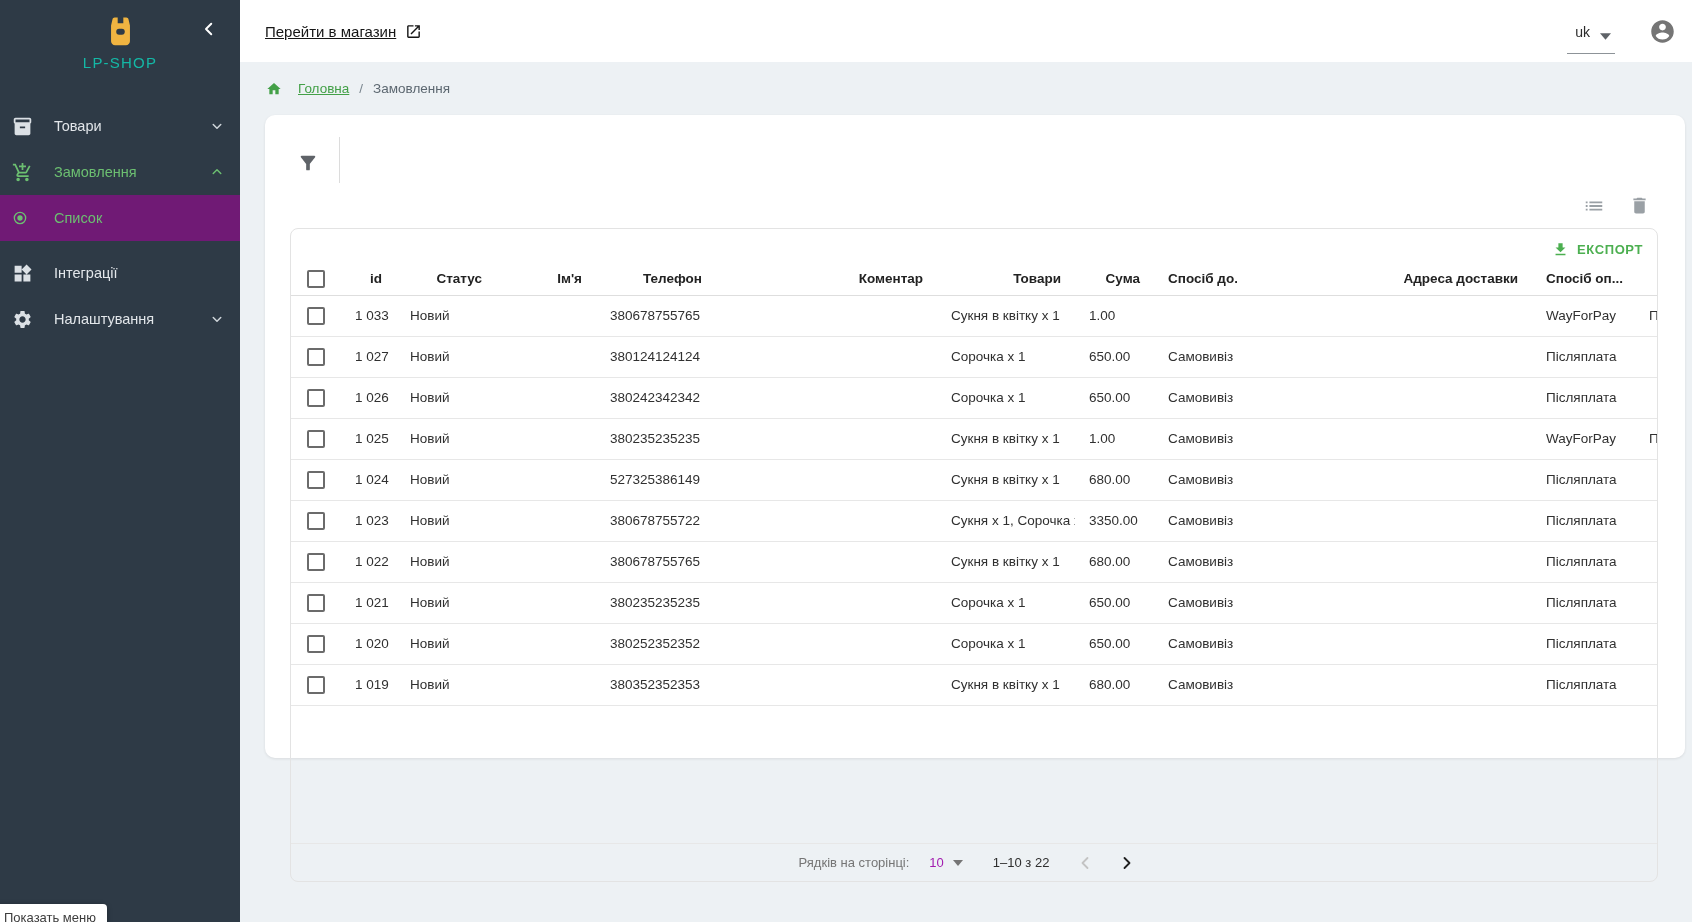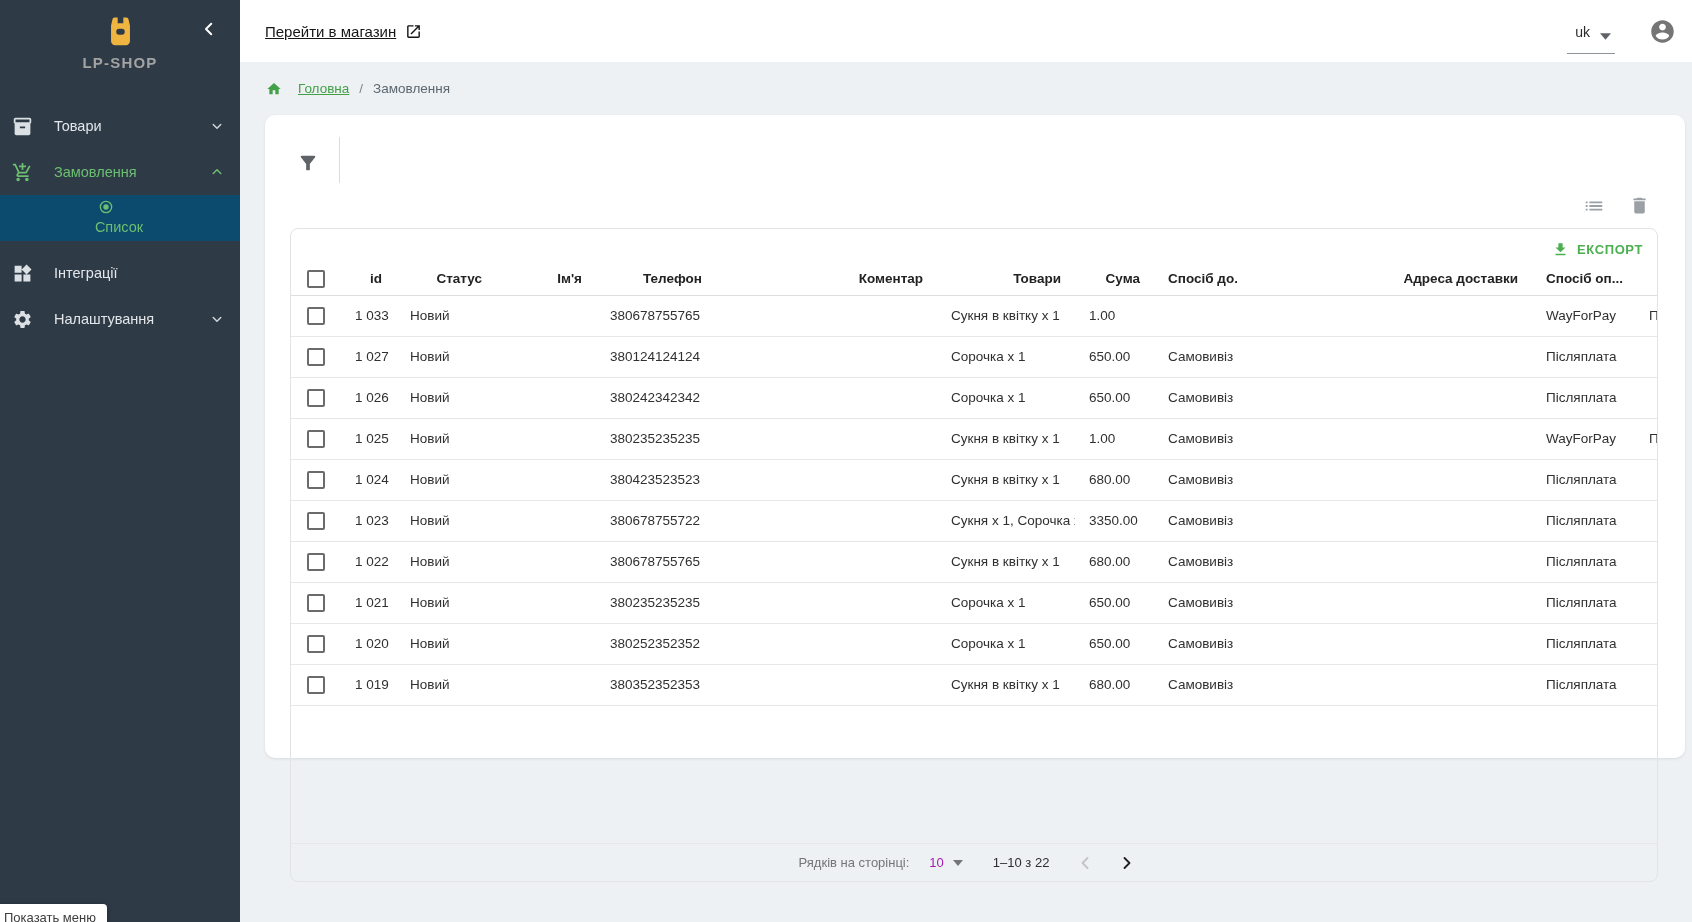--- a/index.html
+++ b/index.html
@@ -5,29 +5,29 @@
   * { margin:0; padding:0; box-sizing:border-box; }
   html,body { width:1692px; height:922px; overflow:hidden; }
   body { font-family:"Liberation Sans", sans-serif; background:#edf1f4; position:relative; }
   svg { display:block; }
 
   
   .sidebar { position:absolute; left:0; top:0; width:240px; height:922px; background:#2e3a46; z-index:2; }
   .collapse-btn { position:absolute; top:16px; right:18px; background:none; border:none; cursor:pointer; padding:4px; }
   .logo-block { padding-top:16px; text-align:center; }
   .logo-bag { margin:0 auto; }
-  .brand { margin-top:7px; color:#a3a3a3; font-size:15px; font-weight:bold; letter-spacing:1.2px; }
+  .brand { margin-top:7px; color:#14b8a6; font-size:15px; font-weight:normal; letter-spacing:1.2px; }
   .menu { margin-top:32px; }
   .mi { height:46px; display:flex; align-items:center; padding:0 14px 0 12px; cursor:pointer;
         color:#e2e6ea; font-size:14.5px; }
   .mi .ico { width:26px; height:24px; margin-right:16px; flex:none; display:flex; align-items:center; }
   .mi .lbl { flex:1; white-space:nowrap; }
   .mi .chev { flex:none; }
   .mi.green { color:#6cbf71; }
-  .mi.sub { background:#0c4a6e;flex-direction:column; }
+  .mi.sub { background:#701a75; }
   .tooltip { position:absolute; left:-8px; top:904px; background:#fff; color:#3d3d3d; font-size:13px;
              padding:6px 11px 10px 12px; border-radius:4px; box-shadow:0 1px 5px rgba(0,0,0,.35);
              white-space:nowrap; z-index:5; }
 
   
   .topbar { position:absolute; left:240px; top:0; width:1452px; height:62px; background:#fff;
             display:flex; align-items:center; padding:0 16px 0 25px; z-index:1; }
   .store-link { display:flex; align-items:center; gap:9px; color:#161616; font-size:15px; cursor:pointer; }
   .store-link .txt { text-decoration:underline; }
   .topbar .spacer { flex:1; }
@@ -331,21 +331,21 @@
               <td class="c-7">Самовивіз</td>
               <td class="c-8"></td>
               <td class="c-9">WayForPay</td>
               <td class="c-10">Пі</td>
             </tr>
             <tr>
               <td class="c-cb"><span class="cb"></span></td>
               <td class="c-0">1 024</td>
               <td class="c-1">Новий</td>
               <td class="c-2"></td>
-              <td class="c-3">380423523523</td>
+              <td class="c-3">527325386149</td>
               <td class="c-4"></td>
               <td class="c-5">Сукня в квітку x 1</td>
               <td class="c-6">680.00</td>
               <td class="c-7">Самовивіз</td>
               <td class="c-8"></td>
               <td class="c-9">Післяплата</td>
               <td class="c-10"></td>
             </tr>
             <tr>
               <td class="c-cb"><span class="cb"></span></td>

